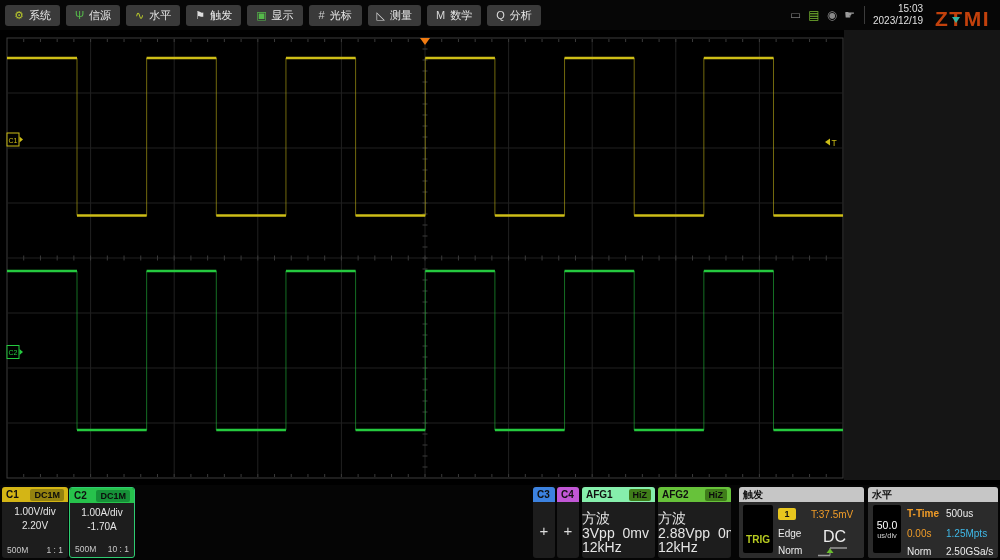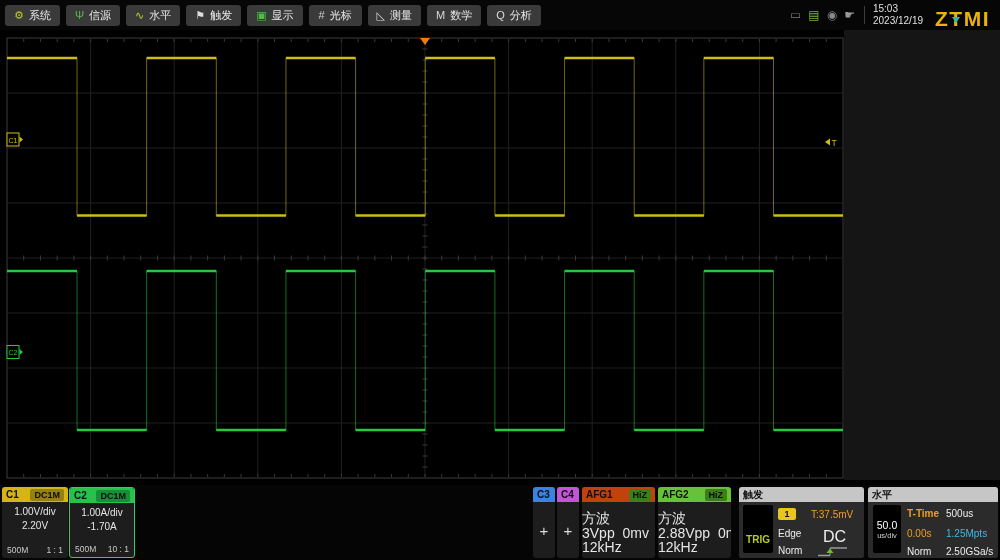--- a/index.html
+++ b/index.html
@@ -17,23 +17,23 @@
   }
   .menu-btn {
     height:21px; min-width:53px; padding:0 9px; background:#3a3a3a; border-radius:3px;
     display:flex; align-items:center; justify-content:center; gap:5px;
     font-size:11px; color:#e9e9e9; cursor:default; white-space:nowrap;
   }
   .menu-btn .m-icon { font-size:11px; line-height:1; }
   #topbar-right { margin-left:auto; display:flex; align-items:center; }
   .status-ic { font-size:12px; margin-right:7px; line-height:1; }
   .top-divider { width:1px; height:18px; background:#3c3c3c; margin:0 8px 0 2px; }
-  #clock { font-size:10px; line-height:12px; color:#e0e0e0; }
+  #clock { text-align:right; font-size:10px; line-height:12px; color:#e0e0e0; }
   #logo {
-    position:relative; font-size:21px; font-weight:bold; color:#eab308;
+    position:relative; font-size:21px; font-weight:bold; color:#c2410c;
     letter-spacing:1.5px; margin:8px 10px 0 12px;
   }
   #logo-accent {
     position:absolute; left:17px; top:10px; width:0; height:0;
     border-left:4px solid transparent; border-right:4px solid transparent;
     border-top:6px solid #35b5a2;
   }
 
   
   #scope-svg { position:absolute; top:30px; left:0; }
@@ -409,21 +409,21 @@
     <div class="card" id="c4-card">
       <div class="card-header" id="c4-hdr" style="background: rgb(194, 87, 214);">
         <span>C4</span>
       </div>
       <div class="plus-body">
         <span>+</span>
       </div>
     </div>
 
     <div class="card" id="afg1-card">
-      <div class="card-header" id="afg1-hdr" style="background: #c2410c; justify-content: center;">
+      <div class="card-header" id="afg1-hdr" style="background: #86efac; justify-content: center;">
         <span>AFG1</span>
         <span class="hdr-badge" id="afg1-badge" style="background: rgb(63, 125, 26);">HiZ</span>
       </div>
       <div class="afg-rows">
         <div>方波</div>
         <div><span>3Vpp</span>&nbsp;&nbsp;<span>0mv</span></div>
         <div>12kHz</div>
       </div>
     </div>
 

